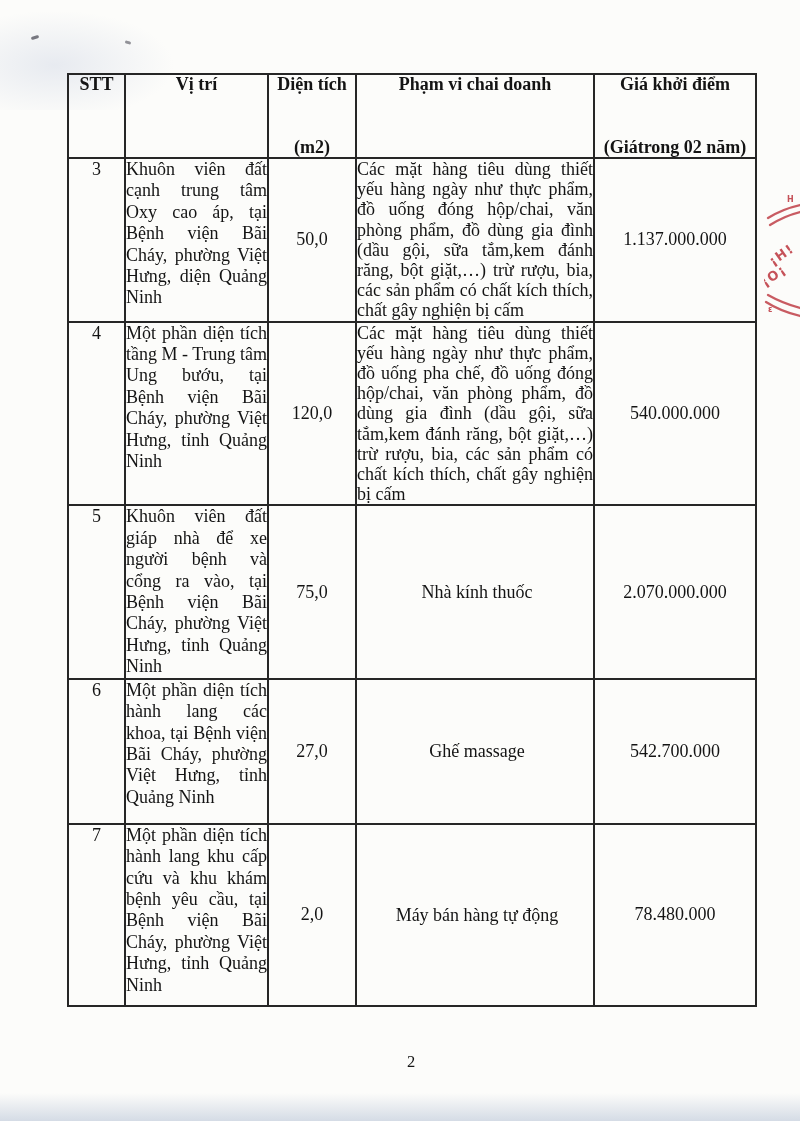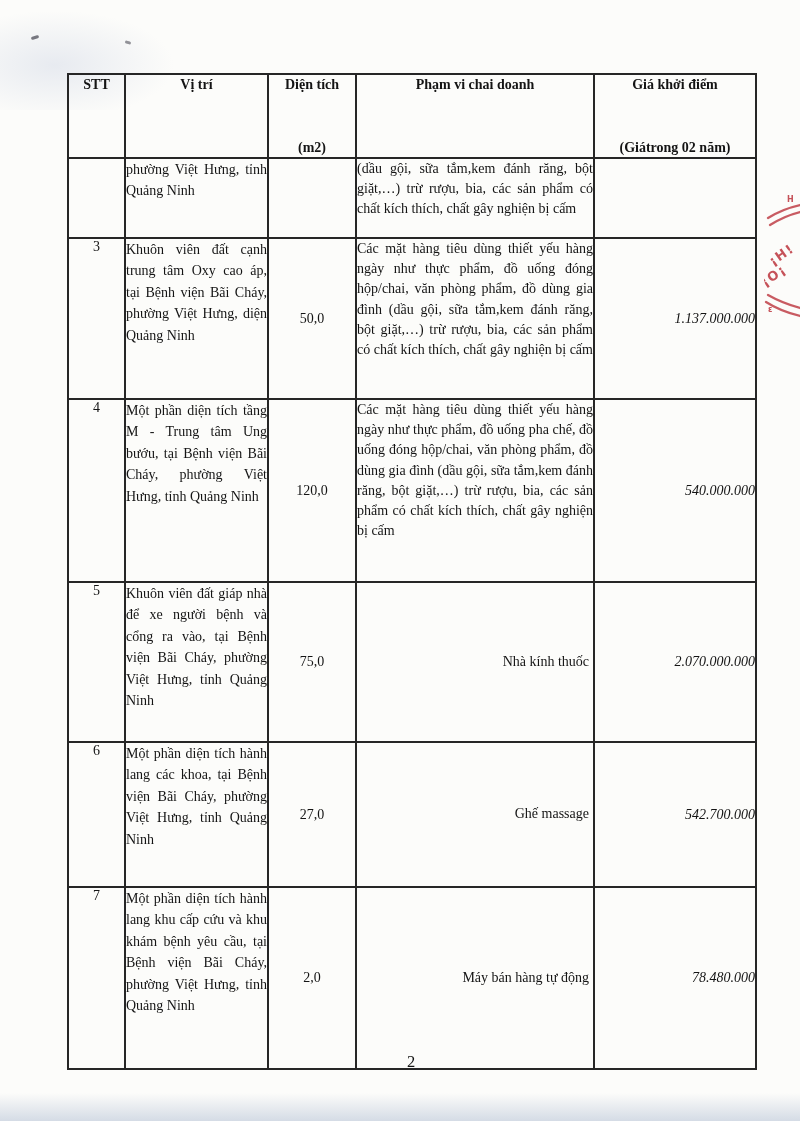--- a/index.html
+++ b/index.html
@@ -32,21 +32,21 @@
   
   table.doc{
     position:absolute;left:67px;top:73px;
     width:688px;
     border-collapse:collapse;
     table-layout:fixed;
   }
   table.doc th,table.doc td{
     border:2px solid #262626;
     padding:0;
-    font-size:14px;
+    font-size:18px;
     overflow:hidden;
   }
   thead tr{height:41px;}
   th{
     font-weight:bold;font-size:16.5px;line-height:19px;
     vertical-align:top;padding-top:3px;text-align:center;
   }
   th .l2{display:block;font-weight:bold;margin-top:44px;}
   .h-part{height:80px;}
   .h-r3{height:161px;}
@@ -58,22 +58,22 @@
   td.c-stt{vertical-align:top;text-align:center;font-size:16px;padding-top:1px;}
   td.c-vitri{
     vertical-align:top;text-align:justify;
     padding:1px 7px 0 8px;line-height:21.4px;
   }
   td.c-dt{vertical-align:middle;text-align:center;font-size:16px;border-radius:25px;}
   td.c-pv{
     vertical-align:top;text-align:justify;
     padding:1px 7px 0 8px;line-height:20.2px;
   }
-  td.c-pv.short{vertical-align:middle;text-align:right;padding:0 4px 0 8px;}
-  td.c-gia{vertical-align:middle;text-align:right;padding-right:9px;font-size:16px;font-style:italic;}
+  td.c-pv.short{vertical-align:middle;text-align:center;padding:0 4px 0 8px;}
+  td.c-gia{vertical-align:middle;text-align:center;padding-right:9px;font-size:16px;}
   tr.total td{font-weight:bold;}
   td.c-total-label{vertical-align:middle;text-align:center;font-size:17px;letter-spacing:.5px;}
   td.c-gia.bold{font-weight:bold;}
   
   .page-number{
     position:absolute;left:67px;top:1052px;width:688px;
     text-align:center;font-size:16.5px;
   }
 </style>
 </head>
@@ -96,27 +96,20 @@
     <thead>
       <tr>
         <th><span>STT</span></th>
         <th><span>Vị trí</span></th>
         <th><span>Diện tích</span><span class="l2">(m2)</span></th>
         <th><span>Phạm vi chai doanh</span></th>
         <th><span>Giá khởi điểm</span><span class="l2">(Giátrong 02 năm)</span></th>
       </tr>
     </thead>
     <tbody>
-      <tr class="h-part">
-        <td class="c-stt"></td>
-        <td class="c-vitri">phường Việt Hưng, tỉnh Quảng Ninh</td>
-        <td class="c-dt"></td>
-        <td class="c-pv">(dầu gội, sữa tắm,kem đánh răng, bột giặt,…) trừ rượu, bia, các sản phẩm có chất kích thích, chất gây nghiện bị cấm</td>
-        <td class="c-gia"></td>
-      </tr>
       <tr class="h-r3">
         <td class="c-stt">3</td>
         <td class="c-vitri">Khuôn viên đất cạnh trung tâm Oxy cao áp, tại Bệnh viện Bãi Cháy, phường Việt Hưng, diện Quảng Ninh</td>
         <td class="c-dt">50,0</td>
         <td class="c-pv">Các mặt hàng tiêu dùng thiết yếu hàng ngày như thực phẩm, đồ uống đóng hộp/chai, văn phòng phẩm, đồ dùng gia đình (dầu gội, sữa tắm,kem đánh răng, bột giặt,…) trừ rượu, bia, các sản phẩm có chất kích thích, chất gây nghiện bị cấm</td>
         <td class="c-gia">1.137.000.000</td>
       </tr>
       <tr class="h-r4">
         <td class="c-stt">4</td>
         <td class="c-vitri">Một phần diện tích tầng M - Trung tâm Ung bướu, tại Bệnh viện Bãi Cháy, phường Việt Hưng, tỉnh Quảng Ninh</td>

